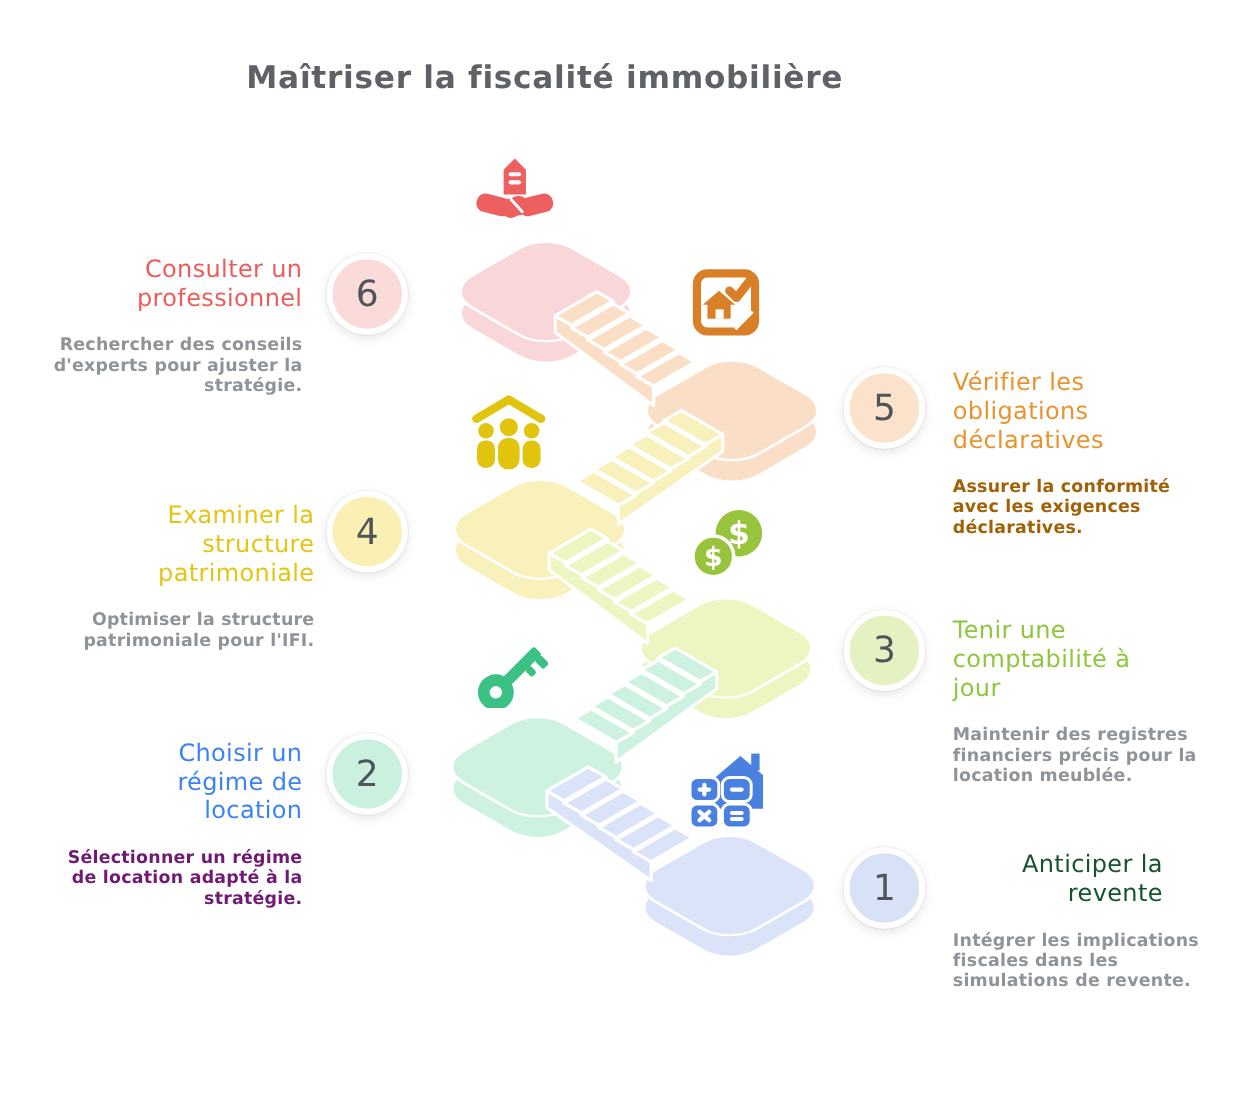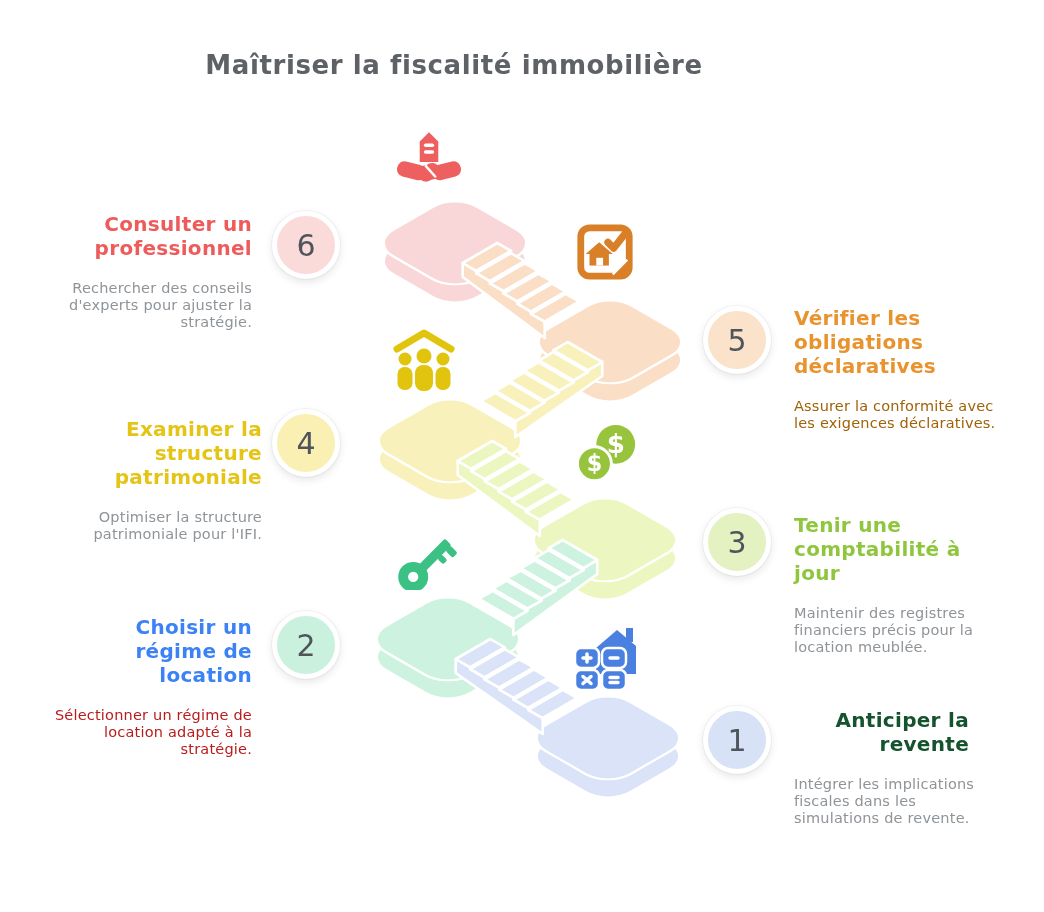--- a/index.html
+++ b/index.html
@@ -11,26 +11,26 @@
     position:absolute;left:0;top:50px;width:908px;text-align:center;
     font-size:26px;font-weight:bold;letter-spacing:.6px;
   }
   #stairs-svg{position:absolute;left:0;top:0;}
   .icon{position:absolute;}
   .icon svg{display:block;width:100%;height:100%;}
   .step-block{position:absolute;width:222px;}
   .step-block.left{text-align:right;}
   .step-block.right{text-align:left;}
   .step-heading{
-    font-size:20px;font-weight:bold;line-height:1.2;letter-spacing:.3px;
+    font-size:20px;font-weight:normal;line-height:1.2;letter-spacing:.3px;
     max-width:175px;display:block;
   }
   .step-block.left .step-heading{margin-left:auto;}
   .step-desc{
-    font-size:14.5px;font-weight:normal;line-height:1.18;letter-spacing:.2px;
+    font-size:14.5px;font-weight:bold;line-height:1.18;letter-spacing:.2px;
     max-width:208px;display:block;margin-top:20px;
   }
   .step-block.left .step-desc{margin-left:auto;}
   .step-circle{
     position:absolute;width:58px;height:58px;border-radius:50%;
     border:5px solid #fff;display:flex;align-items:center;justify-content:center;
     box-shadow:0 0 0 1px rgba(0,0,0,.04), 0 3px 9px rgba(0,0,0,.10);
     font-size:30px;
   }
   .coin-txt{font-family:"DejaVu Sans","Liberation Sans",sans-serif;font-weight:bold;fill:#fff;text-anchor:middle;}
@@ -234,21 +234,21 @@
   <div class="step-block right" style="left:794px;top:513px">
     <span class="step-heading" style="color: rgb(143, 198, 62);">Tenir une comptabilité à jour</span>
     <span class="step-desc" style="color: rgb(143, 148, 153);">Maintenir des registres financiers précis pour la location meublée.</span>
   </div>
   <div class="step-circle" style="left: 703px; top: 508px; background: rgb(227, 242, 192);">
     <span style="color: rgb(79, 85, 91);">3</span>
   </div>
 
   <div class="step-block left" style="left:30px;top:615px">
     <span class="step-heading" style="color: #3b82f6;">Choisir un régime de location</span>
-    <span class="step-desc" style="color: #b91c1c;">Sélectionner un régime de location adapté à la stratégie.</span>
+    <span class="step-desc" style="color: #701a75;">Sélectionner un régime de location adapté à la stratégie.</span>
   </div>
   <div class="step-circle" style="left: 272px; top: 611px; background: rgb(201, 241, 222);">
     <span style="color: rgb(79, 85, 91);">2</span>
   </div>
 
   <div class="step-block right" style="left:794px;top:708px">
     <span class="step-heading" style="color: #14532d; text-align: right;">Anticiper la revente</span>
     <span class="step-desc" style="color: rgb(143, 148, 153);">Intégrer les implications fiscales dans les simulations de revente.</span>
   </div>
   <div class="step-circle" style="left: 703px; top: 706px; background: rgb(216, 226, 247);">

